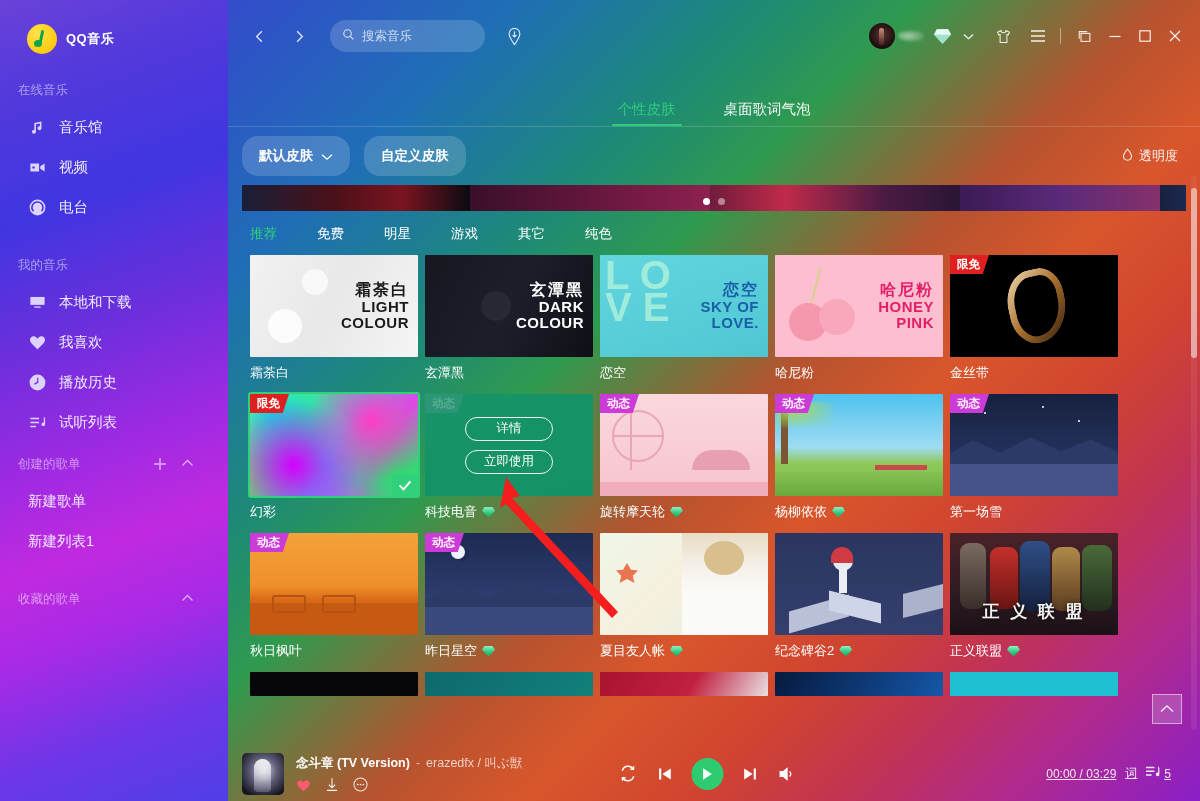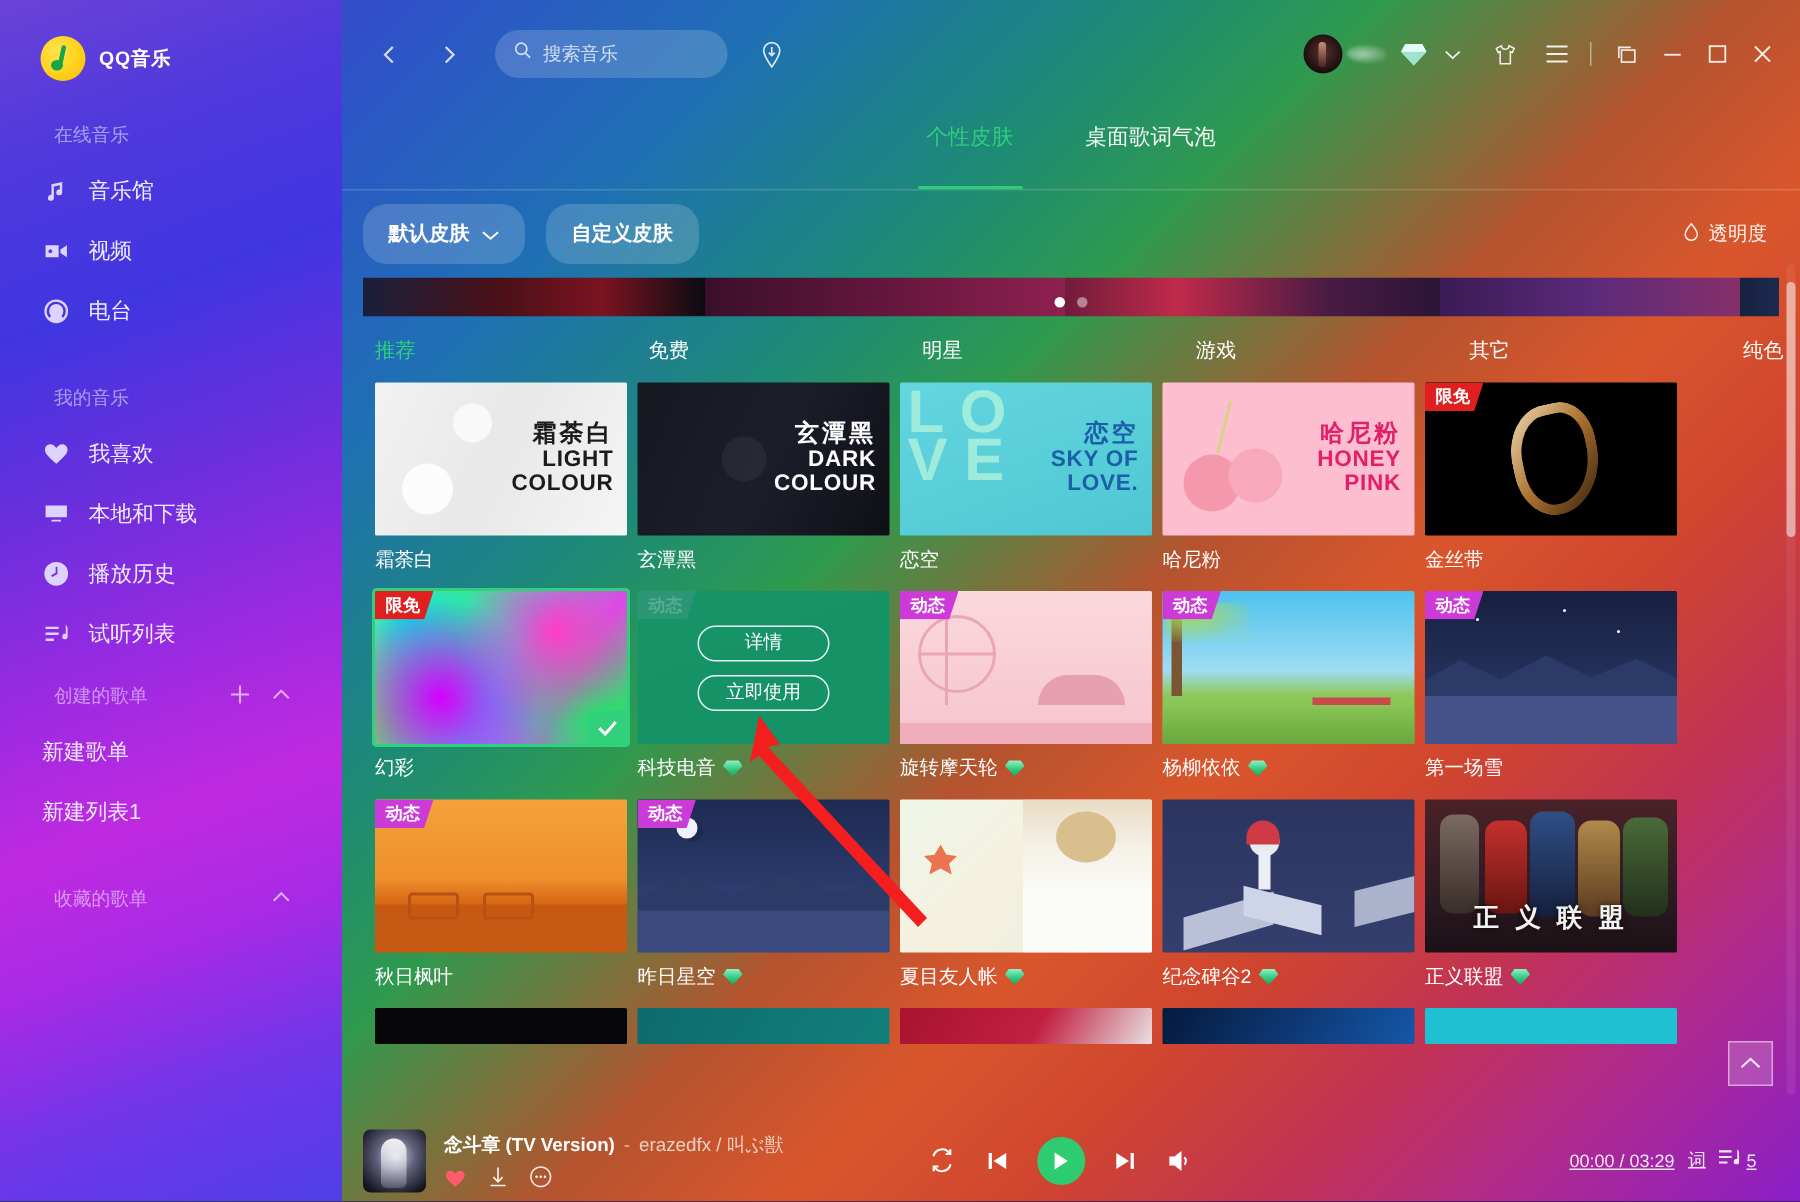--- a/index.html
+++ b/index.html
@@ -51,21 +51,21 @@
     width: 3px; height: 13px; background: #12a54a; border-radius: 2px;
     transform: rotate(12deg);
   }
   .logo-mark::after {
     content: ""; position: absolute; left: 7px; top: 16px;
     width: 8px; height: 7px; background: #12a54a; border-radius: 50%;
   }
   .logo-text { color: #fff; font-size: 13px; font-weight: bold; letter-spacing: 0.5px; }
   .side-group-title {
     color: rgba(255,255,255,0.5); font-size: 12.5px;
-    padding: 0 0 0 36px; margin-top: 28px; margin-bottom: 8px;
+    padding: 0 0 0 18px; margin-top: 28px; margin-bottom: 8px;
     display: flex; align-items: center;
   }
   .side-group-title .ttl { flex: 1; }
   .sg-actions { display: flex; align-items: center; gap: 14px; padding-right: 34px; }
   .sg-btn { color: rgba(255,255,255,0.62); font-size: 15px; line-height: 1; cursor: pointer; }
   .side-item {
     display: flex; align-items: center; gap: 12px;
     height: 40px; padding-left: 28px; color: #f0eaff; font-size: 14.5px; cursor: pointer;
   }
   .side-item .ico { width: 19px; height: 19px; flex: none; color: #ded2ff; }
@@ -126,21 +126,21 @@
 
   
   .content {
     position: absolute; left: 228px; top: 72px; right: 0; bottom: 55px; overflow: hidden;
   }
   .tabs-row {
     height: 55px; display: flex; align-items: flex-end; justify-content: center;
     gap: 48px; border-bottom: 1px solid rgba(255,255,255,0.16);
   }
   .tab {
-    font-size: 14.5px; color: #fff; padding-bottom: 25px; cursor: pointer;
+    font-size: 14.5px; color: #fff; padding-bottom: 7px; cursor: pointer;
     position: relative; opacity: 0.95;
   }
   .tab.active { color: #31d07b; }
   .tab.active::after {
     content: ""; position: absolute; left: -6px; right: -6px; bottom: 0;
     height: 2px; background: #31d07b; border-radius: 1px;
   }
   .filter-row {
     height: 58px; display: flex; align-items: center; padding: 0 16px 0 14px; gap: 14px;
   }
@@ -158,21 +158,21 @@
     position: relative; margin: 0 14px; height: 26px; overflow: hidden; display: flex;
   }
   .banner-seg { height: 26px; flex: none; }
   .banner-dots {
     position: absolute; left: 50%; transform: translateX(-50%); bottom: 6px;
     display: flex; gap: 8px;
   }
   .bdot { width: 7px; height: 7px; border-radius: 50%; background: rgba(255,255,255,0.45); cursor: pointer; }
   .bdot.on { background: #fff; }
 
-  .cat-row { display: flex; gap: 40px; padding: 14px 11px 12px 22px; justify-content: space-between; }
+  .cat-row { display: flex; gap: 40px; padding: 14px 11px 12px 22px; }
   .cat {
     font-size: 13.5px; color: #fff; cursor: pointer;
   }
   .cat.active { color: #2fd07a; }
 
   .grid {
     display: grid; grid-template-columns: repeat(5, 168px); gap: 12px 7px;
     padding: 0 0 0 22px;
   }
   .card { width: 168px; cursor: pointer; position: relative; }
@@ -354,33 +354,33 @@
       <span>电台</span>
     </div>
 
     <div class="side-group-title" style="margin-top:30px;">
       <span class="ttl">我的音乐</span>
     </div>
 
     <div class="side-item">
       <span class="ico">
         <svg viewBox="0 0 24 24">
-            <path d="M12 20.5l-1.5-1.35C5.4 14.5 2.5 11.9 2.5 8.65 2.5 6.1 4.5 4.1 7 4.1c1.5 0 2.95.7 3.9 1.8l1.1 1.3 1.1-1.3A5.1 5.1 0 0 1 17 4.1c2.5 0 4.5 2 4.5 4.55 0 3.25-2.9 5.85-8 10.5z"></path>
-          </svg>
-      </span>
-      <span>我喜欢</span>
+            <path d="M3 5h18v10H3z"></path>
+            <path d="M8 17h8v1.6H8z"></path>
+          </svg>
+      </span>
+      <span>本地和下载</span>
     </div>
     <div class="side-item">
       <span class="ico">
         <svg viewBox="0 0 24 24">
-            <path d="M3 5h18v10H3z"></path>
-            <path d="M8 17h8v1.6H8z"></path>
-          </svg>
-      </span>
-      <span>本地和下载</span>
+            <path d="M12 20.5l-1.5-1.35C5.4 14.5 2.5 11.9 2.5 8.65 2.5 6.1 4.5 4.1 7 4.1c1.5 0 2.95.7 3.9 1.8l1.1 1.3 1.1-1.3A5.1 5.1 0 0 1 17 4.1c2.5 0 4.5 2 4.5 4.55 0 3.25-2.9 5.85-8 10.5z"></path>
+          </svg>
+      </span>
+      <span>我喜欢</span>
     </div>
     <div class="side-item">
       <span class="ico">
         <svg viewBox="0 0 24 24">
             <path d="M12 2a10 10 0 1 0 0 20 10 10 0 0 0 0-20zm1 4v6.2l-4.4 2.6-.9-1.5 3.8-2.2V6z"></path>
           </svg>
       </span>
       <span>播放历史</span>
     </div>
     <div class="side-item">

